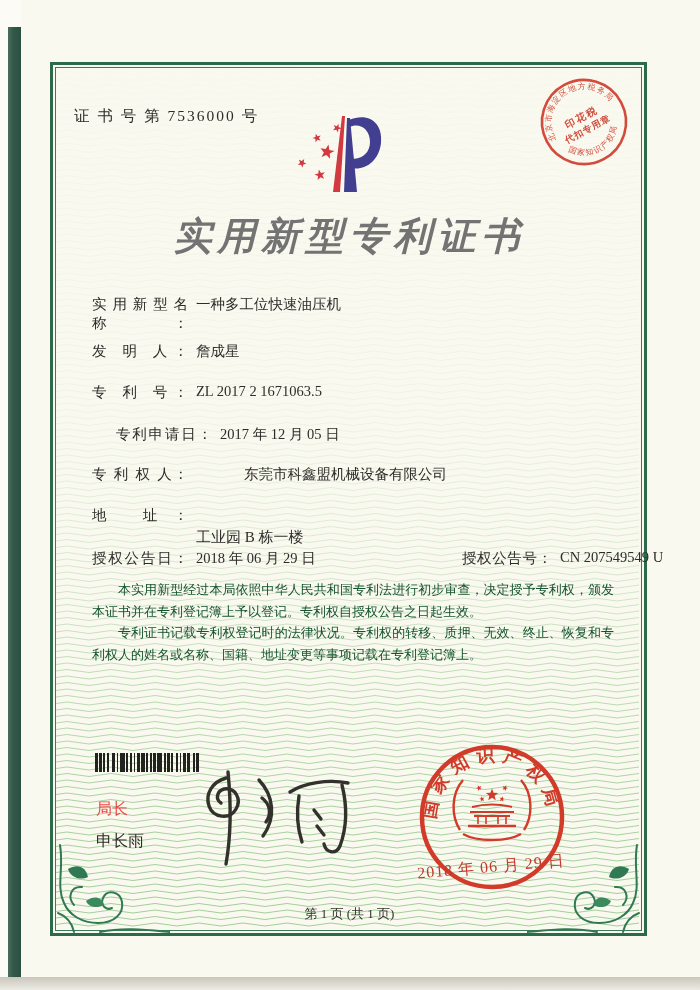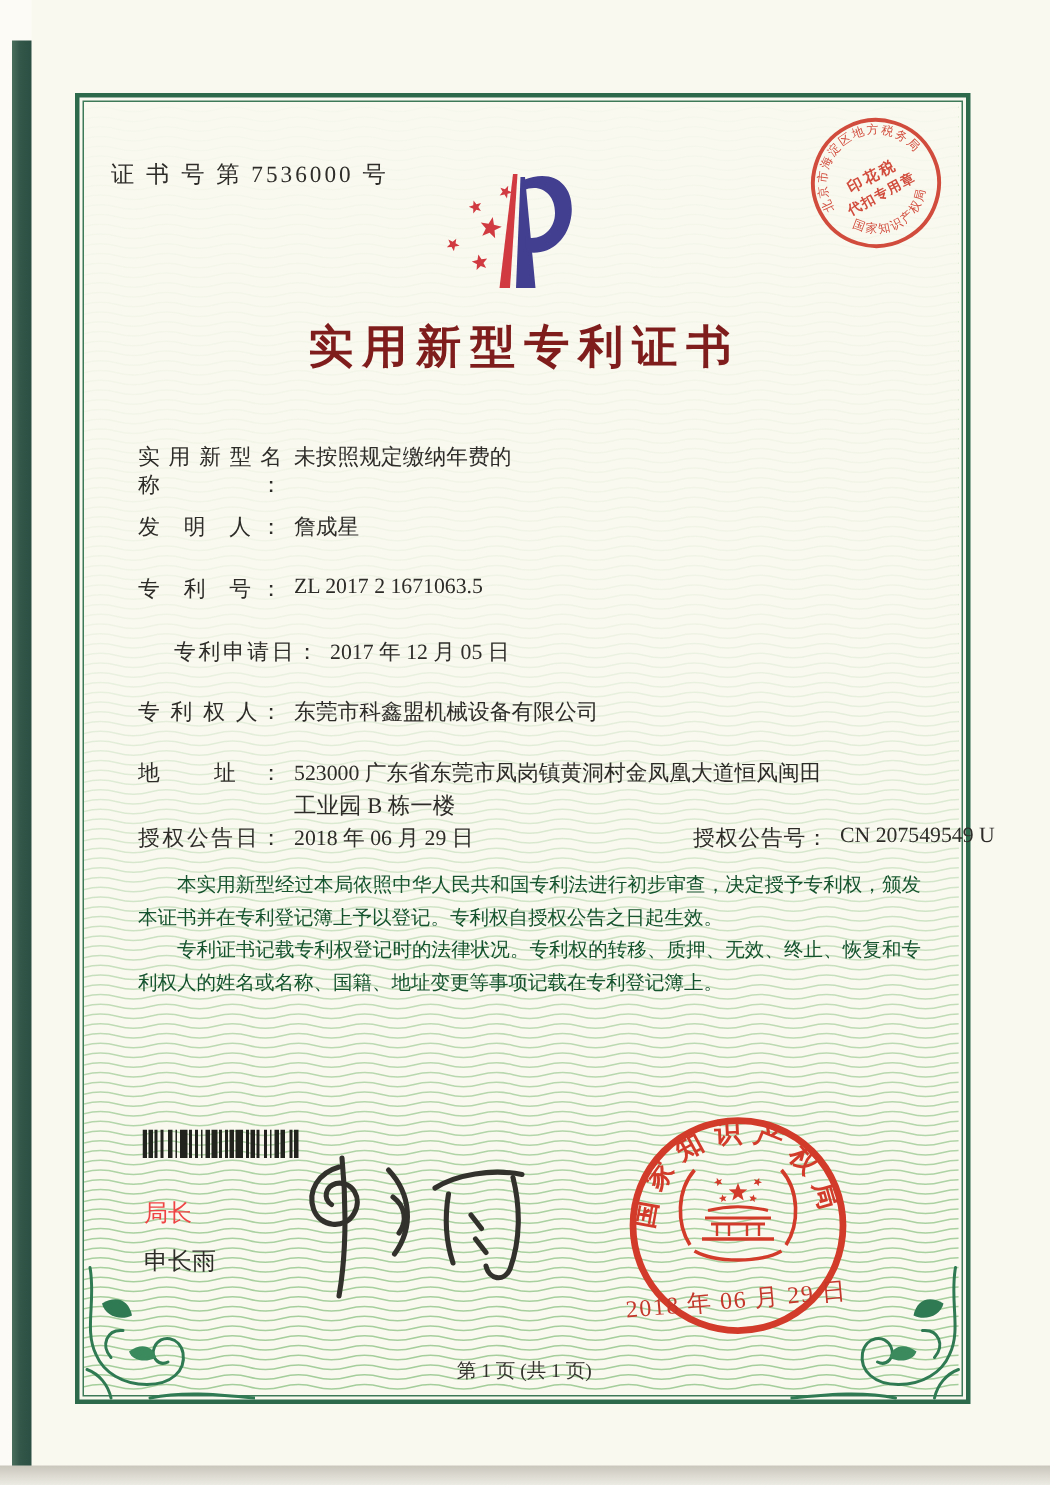--- a/index.html
+++ b/index.html
@@ -40,22 +40,22 @@
       rgba(248,249,236,0.14) 85%,
       rgba(248,249,236,0.05) 100%);
   }
   .cert-number{
     position:absolute;left:74px;top:106px;
     font-size:15.5px;letter-spacing:2px;color:#2f2d29;
   }
   .logo{position:absolute;left:291px;top:111px;}
   .title{
     position:absolute;left:21px;top:211px;width:657px;
-    text-align:center;font-size:30px;font-weight:600;
-    letter-spacing:6px;color:#7f1d1d;
+    text-align:center;font-size:38px;font-weight:600;
+    letter-spacing:6px;color:#737373;font-style:italic;
   }
   .row{position:absolute;left:92px;width:560px;font-size:14.5px;display:flex;}
   .row .lab{
     display:inline-block;width:96px;flex:0 0 96px;
     text-align:justify;text-align-last:justify;color:#2e2c28;
   }
   .row .val{margin-left:8px;white-space:nowrap;}
   .addr2{position:absolute;left:196px;font-size:15px;}
   .grant-no{position:absolute;left:370px;top:0;display:flex;font-size:14.5px;}
   .grant-no .lab2{display:inline-block;width:90px;text-align:justify;text-align-last:justify;}
@@ -271,41 +271,40 @@
     </g>
   <polygon points="51,5 54,5 49,81 42,81" fill="#d03a40"></polygon>
   <polygon points="56,7 59,7 66,81 53,81" fill="#423f90"></polygon>
   <path d="M58,9 C78,1 92,12 90,32 C88,50 74,60 60,57 L59,47 C70,50 79,42 79,31 C79,18 69,11 58,16 Z" fill="#423f90"></path>
 </svg>
 
 <div class="title">实用新型专利证书</div>
 
 <div class="row" style="top:295px;">
   <span class="lab">实用新型名称：</span>
-  <span class="val">未按照规定缴纳年费的</span>
+  <span class="val">一种多工位快速油压机</span>
 </div>
 <div class="row" style="top:342px;">
   <span class="lab">发 明 人：</span>
   <span class="val">詹成星</span>
 </div>
 <div class="row" style="top:383px;">
   <span class="lab">专 利 号：</span>
   <span class="val">ZL 2017 2 1671063.5</span>
 </div>
 <div class="row" style="top:425px;margin-left:24px;">
   <span class="lab">专利申请日：</span>
   <span class="val">2017 年 12 月 05 日</span>
 </div>
-<div class="row" style="top:465px;">
+<div class="row" style="top:465px;gap:48px;">
   <span class="lab">专 利 权 人：</span>
   <span class="val">东莞市科鑫盟机械设备有限公司</span>
 </div>
 <div class="row" style="top:506px;align-items:flex-end;">
   <span class="lab">地 址：</span>
-  <span class="val">523000 广东省东莞市凤岗镇黄洞村金凤凰大道恒风闽田</span>
 </div>
 <div class="addr2" style="top:528px;">工业园 B 栋一楼</div>
 <div class="row" style="top:549px;">
   <span class="lab">授权公告日：</span>
   <span class="val">2018 年 06 月 29 日</span>
   <span class="grant-no">
     <span class="lab2">授权公告号：</span>
     <span class="val2">CN 207549549 U</span>
   </span>
 </div>

